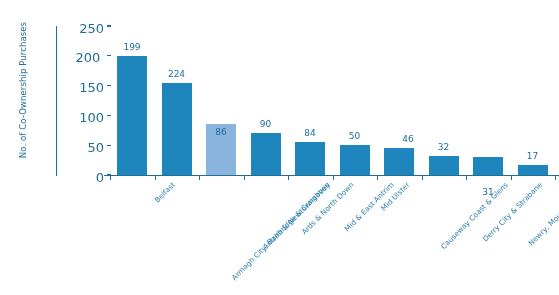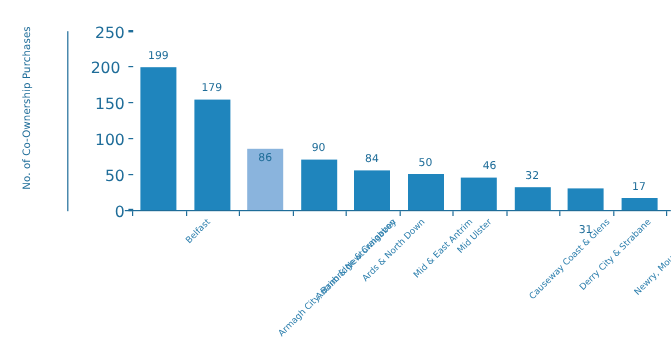--- a/index.html
+++ b/index.html
@@ -160,21 +160,21 @@
         <div class="bar bar-series-main" style="left: 194.5px; width: 30px; height: 41.72px; bottom: -13px;"></div>
         <div class="bar bar-series-main" style="left: 239px; width: 30px; height: 33.376px; bottom: -13px;"></div>
         <div class="bar bar-series-main" style="left: 283.5px; width: 30px; height: 29.8px; bottom: -13px;"></div>
         <div class="bar bar-series-main" style="left: 328px; width: 30px; height: 27.416px; bottom: -13px;"></div>
         <div class="bar bar-series-main" style="left: 372.5px; width: 30px; height: 19.072px; bottom: -13px;"></div>
         <div class="bar bar-series-main" style="left: 417px; width: 30px; height: 18.476px; bottom: -13px;"></div>
         <div class="bar bar-series-main" style="left: 461.5px; width: 30px; height: 10.132px; bottom: -13px;"></div>
       </div>
     <div id="value-labels">
         <div class="bar-value" style="left: 56px; width: 40px; top: 30.396px;">199</div>
-        <div class="bar-value" style="left: 100.5px; width: 40px; top: 56.62px;">179</div>
+        <div class="bar-value" style="left: 100.5px; width: 40px; top: 56.62px;">224</div>
         <div class="bar-value" style="left: 145px; width: 40px; top: 115px;">86</div>
         <div class="bar-value" style="left: 189.5px; width: 40px; top: 107.28px;">90</div>
         <div class="bar-value" style="left: 234px; width: 40px; top: 115.624px;">84</div>
         <div class="bar-value" style="left: 278.5px; width: 40px; top: 119.2px;">50</div>
         <div class="bar-value" style="left: 332px; width: 40px; top: 121.584px;">46</div>
         <div class="bar-value" style="left: 367.5px; width: 40px; top: 129.928px;">32</div>
         <div class="bar-value" style="left: 412px; width: 40px; top: 130.524px; margin-top: 44px;">31</div>
         <div class="bar-value" style="left: 456.5px; width: 40px; top: 138.868px;">17</div>
         <div class="bar-value" style="left: 501px; width: 40px; top: 149px;">0</div>
       </div>

